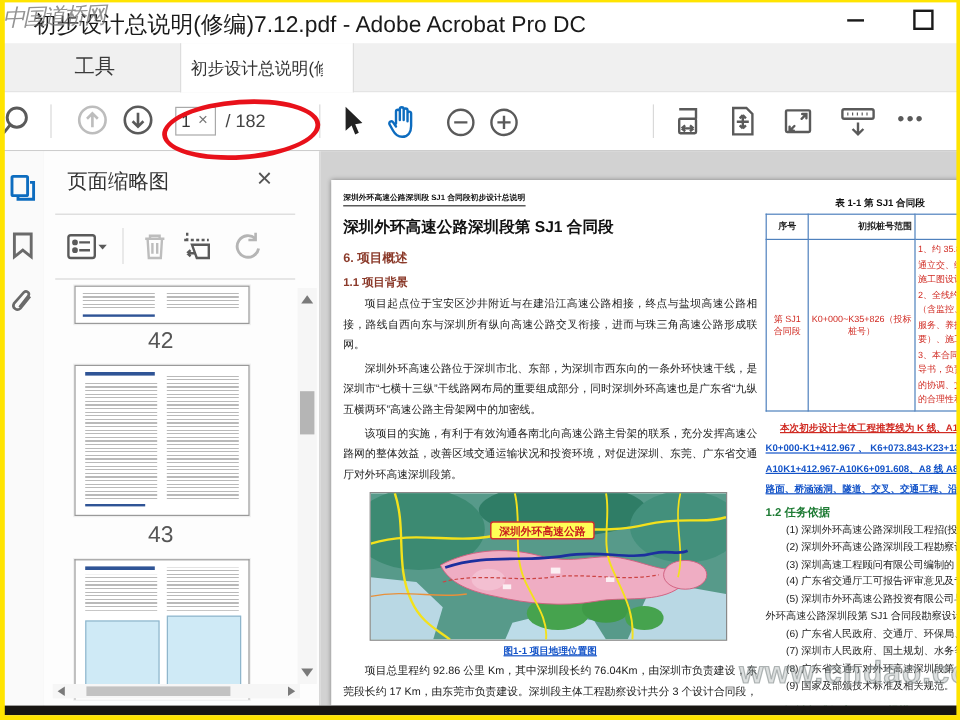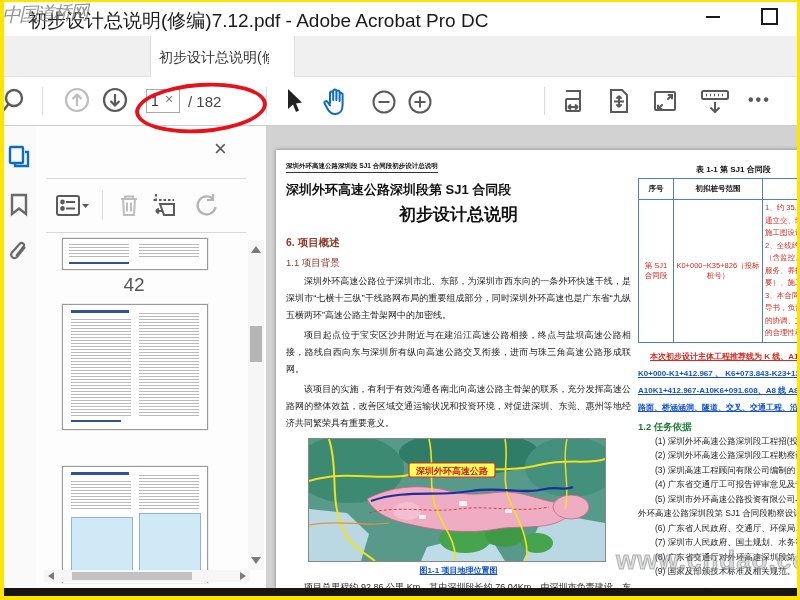--- a/index.html
+++ b/index.html
@@ -78,21 +78,21 @@
 
   
   #viewer{position:absolute;left:267px;top:0;width:533px;height:462px;background:#d2d2d2;overflow:hidden;}
   #page{position:absolute;left:9px;top:24px;width:560px;height:438px;background:#fff;box-shadow:0 0 4px rgba(0,0,0,.4);}
 
   #col-left{position:absolute;left:10px;top:4px;width:345px;}
   #running-header{font-size:6.5px;font-weight:bold;color:#111;border-bottom:1px solid #333;display:inline-block;padding-bottom:1px;}
   #doc-title{font-size:13px;font-weight:bold;color:#111;margin-top:8px;}
   #doc-subtitle{text-align:center;font-size:17px;font-weight:bold;color:#111;margin-top:4px;}
   .h-red{font-size:10.5px;font-weight:bold;color:#8b3a2a;margin-top:10px;}
-  .h-red2{font-size:9.5px;font-weight:normal;color:#8b3a2a;margin-top:7px;}
+  .h-red2{font-size:9.5px;font-weight:bold;color:#8b3a2a;margin-top:7px;}
   .para{font-size:9px;line-height:17px;color:#1c1c1c;text-align:justify;text-indent:2em;margin-top:3px;}
   #map-wrap{margin:6px 0 0 22px;width:296px;height:122px;border:1px solid #888;}
   #fig-caption{text-align:center;font-size:8px;font-weight:bold;color:#1353c8;text-decoration:underline;margin-top:3px;}
 
   #col-right{position:absolute;left:362px;top:4px;width:200px;}
   #table-caption{font-size:8px;font-weight:bold;color:#111;margin:10px 0 3px 58px;white-space:nowrap;}
   table.t11{border-collapse:collapse;table-layout:fixed;width:240px;}
   table.t11 td,table.t11 th{border:1px solid #4f81bd;font-size:7.5px;padding:2px;vertical-align:middle;}
   table.t11 th{color:#222;font-weight:bold;text-align:center;height:16px;}
   .red{color:#d02a22;}
@@ -111,20 +111,21 @@
 <div id="frame">
 
   <div id="titlebar">
     <div id="corner-watermark">中国道桥网</div>
     <div id="title-text">初步设计总说明(修编)7.12.pdf - Adobe Acrobat Pro DC</div>
     <div id="win-min"></div>
     <div id="win-max"></div>
   </div>
 
   <div id="tabbar">
+    <div class="bar-tab" id="tab-tools">工具</div>
     <div id="tab-doc">
       <span class="doc-label">初步设计总说明(修...</span>
       <span class="tab-close">×</span>
     </div>
     <div id="help-btn">?</div>
   </div>
 
   <div id="toolbar">
     <div class="ticon" style="left:2px;top:10px;">
       <svg width="26" height="26" viewBox="0 0 26 26">
@@ -217,20 +218,21 @@
         </svg>
       </div>
       <div class="nav-ic" style="top:114px;">
         <svg width="24" height="26" viewBox="0 0 24 26" fill="none" stroke="#6a6a6a" stroke-width="2.2">
           <path d="M18 7 L10 17 a3.4 3.4 0 0 1 -5.4-4 L13 3.5 a2.4 2.4 0 0 1 3.8 2.8 L9.2 16"></path>
         </svg>
       </div>
     </div>
 
     <div id="panel">
+      <div id="panel-title">页面缩略图</div>
       <div id="panel-close">×</div>
       <div id="panel-divider1"></div>
 
       <div id="panel-tools">
         <div style="position:absolute;left:18px;top:8px;">
           <svg width="36" height="28" viewBox="0 0 36 28" fill="none" stroke="#5a5a5a" stroke-width="2">
             <rect x="3" y="4" width="22" height="19" rx="2"></rect>
               <circle cx="8.5" cy="10" r="1.4" fill="#5a5a5a"></circle>
               <circle cx="8.5" cy="16.5" r="1.4" fill="#5a5a5a"></circle>
             <path d="M12 10 h9 M12 16.5 h9"></path>
@@ -266,20 +268,21 @@
         <div class="blueline" style="left:6px;top:23px;width:60px;height:2px;"></div>
       </div>
       <div class="thumb-label" style="top:148px;">42</div>
 
       <div class="thumb" style="top:178px;height:124px;">
         <div class="blueline" style="left:8px;top:5px;width:58px;height:3px;"></div>
         <div class="tl" style="left:8px;top:12px;width:60px;height:100px;"></div>
         <div class="tl" style="left:76px;top:6px;width:60px;height:106px;"></div>
         <div class="blueline" style="left:8px;top:115px;width:50px;height:2px;"></div>
       </div>
+      <div class="thumb-label" style="top:310px;">43</div>
 
       <div class="thumb" style="top:340px;height:116px;border-bottom:none;">
         <div class="blueline" style="left:8px;top:5px;width:58px;height:3px;"></div>
         <div class="tl" style="left:8px;top:12px;width:60px;height:30px;"></div>
         <div class="tl" style="left:76px;top:6px;width:60px;height:36px;"></div>
         <div class="mini-table" style="left:8px;top:50px;width:60px;height:58px;"></div>
         <div class="mini-table" style="left:76px;top:46px;width:60px;height:64px;"></div>
       </div>
 
       <div id="v-scroll">
@@ -294,26 +297,25 @@
         <div class="arr" style="right:4px;top:2px;border-top:4px solid transparent;border-bottom:4px solid transparent;border-left:6px solid #7a7a7a;"></div>
       </div>
     </div>
 
     <div id="viewer">
       <div id="page">
 
         <div id="col-left">
           <span id="running-header">深圳外环高速公路深圳段 SJ1 合同段初步设计总说明</span>
           <div id="doc-title">深圳外环高速公路深圳段第 SJ1 合同段</div>
-          <div id="doc-subtitle">初步设计总说明</div>
           <div class="h-red">6. 项目概述</div>
           <div class="h-red2">1.1 项目背景</div>
+          <div class="para">项目起点位于宝安区沙井附近与在建沿江高速公路相接，终点与盐坝高速公路相接，路线自西向东与深圳所有纵向高速公路交叉衔接，进而与珠三角高速公路形成联网。</div>
           <div class="para">深圳外环高速公路位于深圳市北、东部，为深圳市西东向的一条外环快速干线，是深圳市“七横十三纵”干线路网布局的重要组成部分，同时深圳外环高速也是广东省“九纵五横两环”高速公路主骨架网中的加密线。</div>
-          <div class="para">项目起点位于宝安区沙井附近与在建沿江高速公路相接，终点与盐坝高速公路相接，路线自西向东与深圳所有纵向高速公路交叉衔接，进而与珠三角高速公路形成联网。</div>
-          <div class="para">该项目的实施，有利于有效沟通各南北向高速公路主骨架的联系，充分发挥高速公路网的整体效益，改善区域交通运输状况和投资环境，对促进深圳、东莞、惠州等地经济共同繁荣具有重要意义。</div>
+          <div class="para">该项目的实施，有利于有效沟通各南北向高速公路主骨架的联系，充分发挥高速公路网的整体效益，改善区域交通运输状况和投资环境，对促进深圳、东莞、广东省交通厅对外环高速深圳段第。</div>
 
           
           <div id="map-wrap">
             <svg width="296" height="122" viewBox="0 0 296 122">
               <rect width="296" height="122" fill="#579a8a"></rect>
               <ellipse cx="40" cy="30" rx="55" ry="34" fill="#3c8a72"></ellipse>
               <ellipse cx="160" cy="14" rx="70" ry="22" fill="#2f7d66"></ellipse>
               <ellipse cx="262" cy="28" rx="46" ry="30" fill="#43907c"></ellipse>
               <polygon points="0,70 38,74 60,95 52,122 0,122" fill="#b9d8e4"></polygon>
               <polygon points="230,86 262,78 296,84 296,122 214,122" fill="#b9d8e4"></polygon>
@@ -342,21 +344,21 @@
           <div id="fig-caption">图1-1 项目地理位置图</div>
           <div class="para">项目总里程约 92.86 公里 Km，其中深圳段长约 76.04Km，由深圳市负责建设，东莞段长约 17 Km，由东莞市负责建设。深圳段主体工程勘察设计共分 3 个设计合同段，其中 SJ1 合同段新建主线路线长约 35.6Km，路线位于深圳市宝安区、光明新区、龙华新区境内，由中交一公院负责设计；SJ2 合同段新建主线路线长约 14.2Km，主要位于深圳市龙岗区境内，由广东省公路规划设计院负责；还有约 17Km 即龙岗六联至田头段属横坪一级公路改造段及约 9 公里深汕至盐坝段根据深</div>
         </div>
 
         <div id="col-right">
           <div id="table-caption">表 1-1  第 SJ1 合同段</div>
           <table class="t11">
             <tbody>
                 <tr>
               <th style="width:30px;">序号</th>
-              <th style="width:84px;">初拟桩号范围</th>
+              <th style="width:84px;text-align:right;">初拟桩号范围</th>
               <th style="width:120px;"></th>
             </tr>
             <tr>
               <td class="red" style="text-align:center;">第 SJ1 合同段</td>
               <td class="red" style="text-align:center;">K0+000~K35+826（投标桩号）</td>
               <td class="cell-scope">
                     <div>1、约 35.8km 高速</div>
                     <div>通立交、绿化、路基</div>
                     <div>施工图设计)、工程</div>
                     <div>2、全线约 76km（</div>

